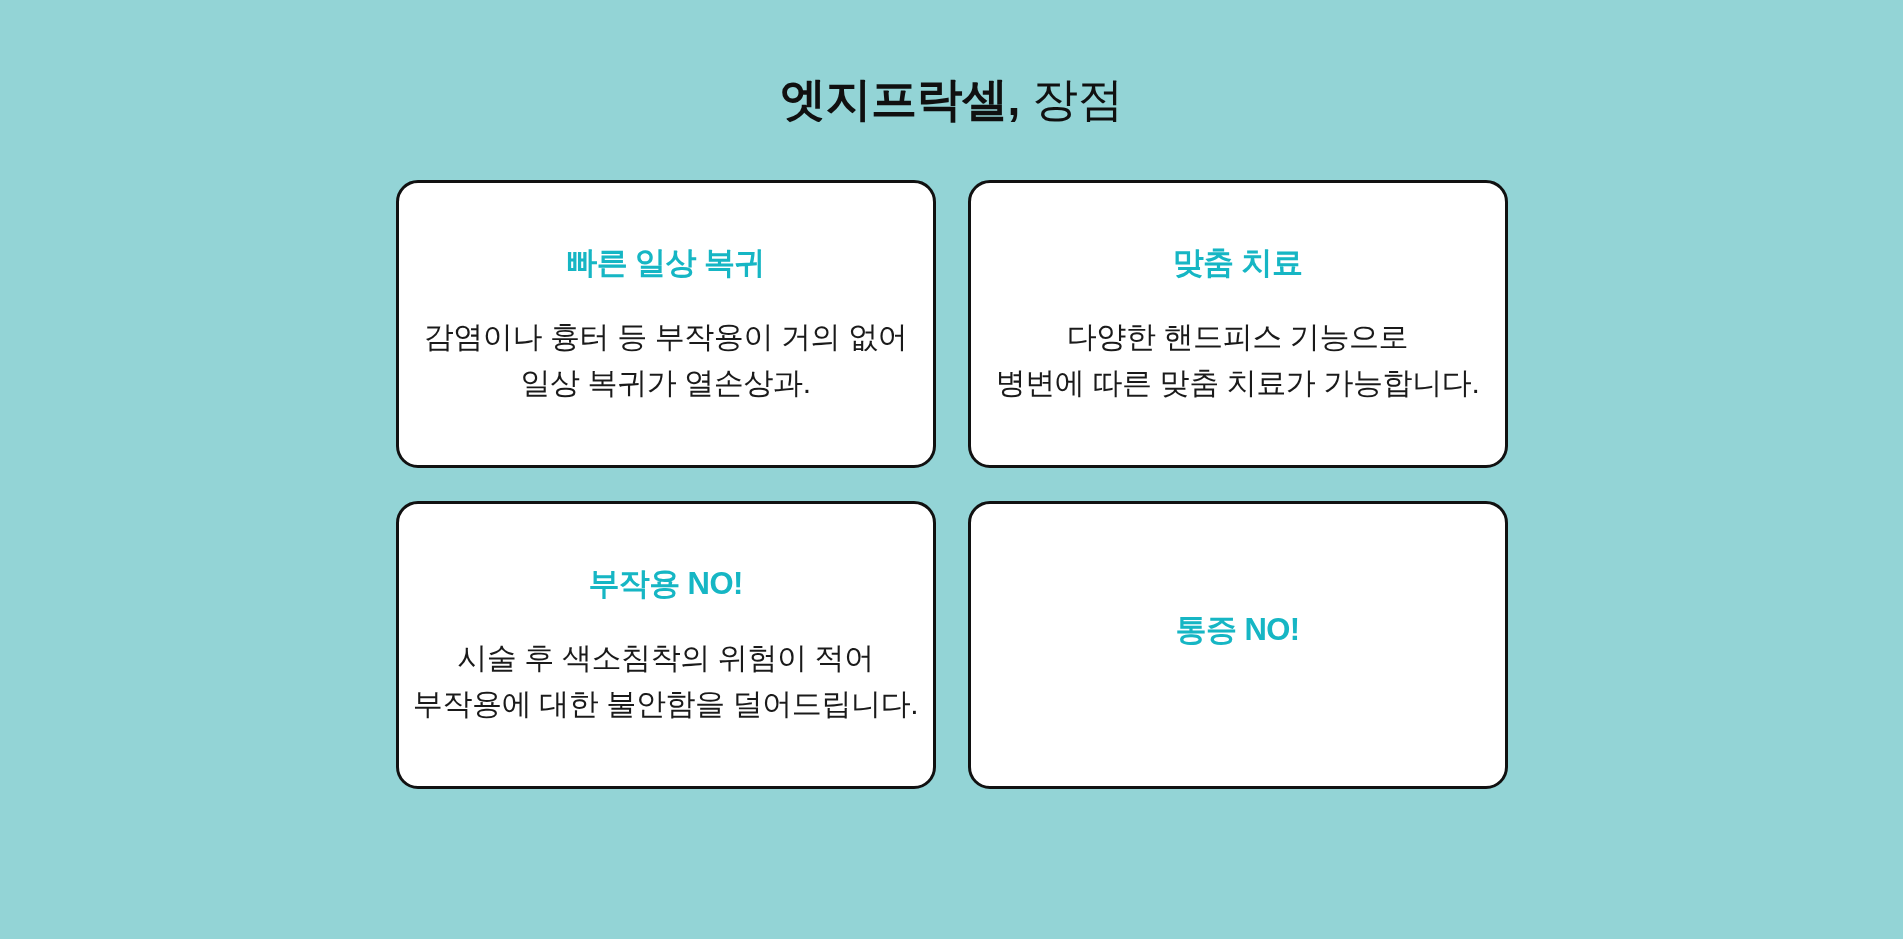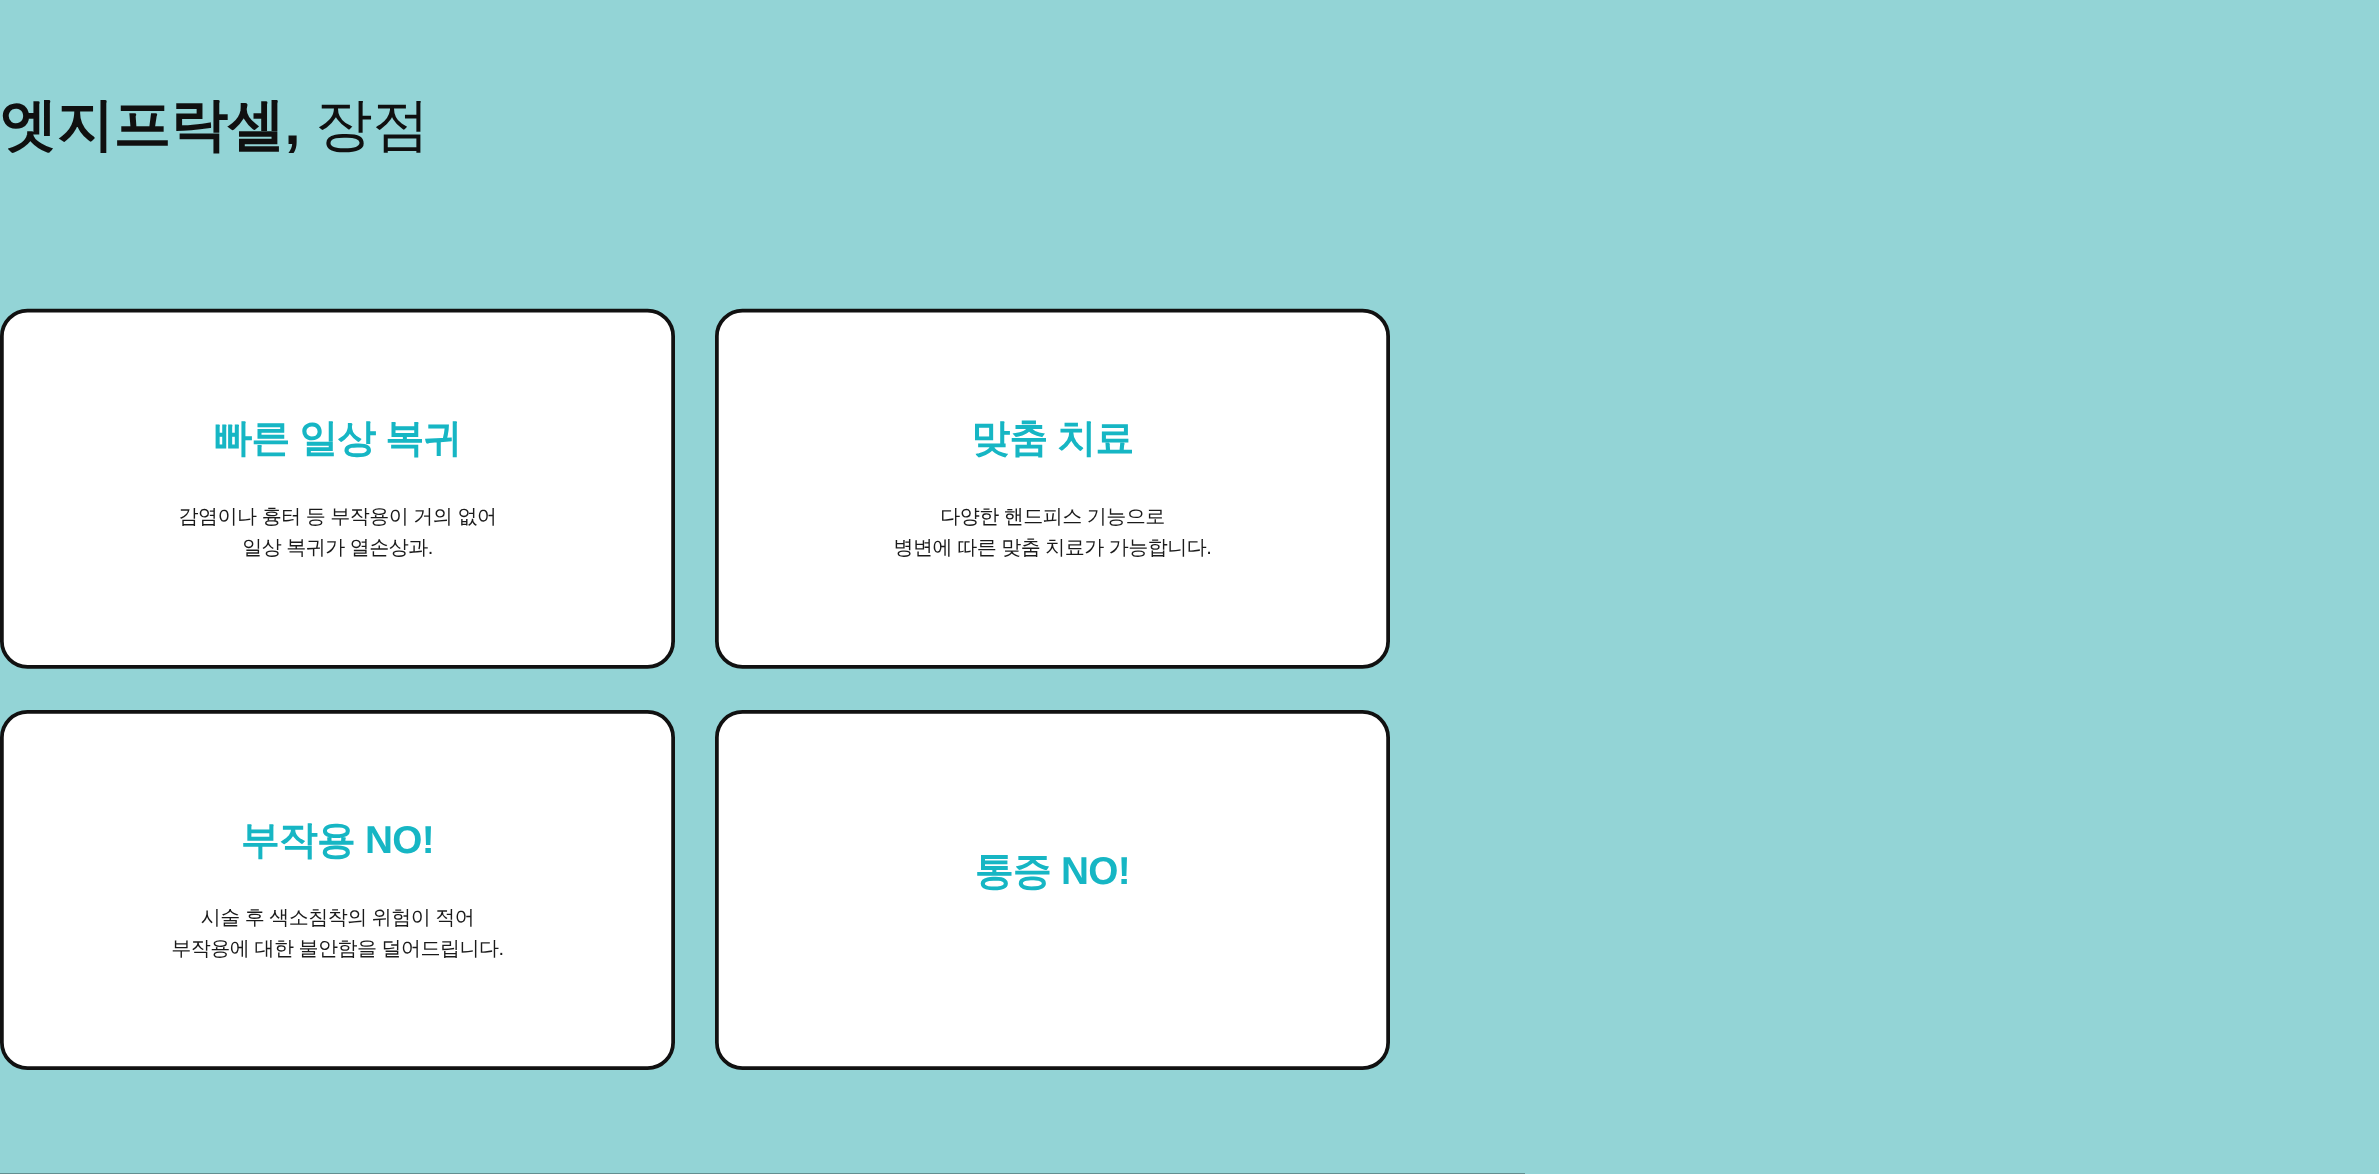--- a/index.html
+++ b/index.html
@@ -15,38 +15,38 @@
   }
   .page {
     position: relative;
     width: 1903px;
     height: 939px;
     background: #93d4d6;
     box-sizing: border-box;
     padding-top: 0;
     display: flex;
     flex-direction: column;
-    align-items: flex-start;
+    align-items: center;
   }
   .title {
     margin-top: 72px;
     font-size: 46px;
     line-height: 1.2;
     color: #101010;
     letter-spacing: -0.5px;
     white-space: nowrap;
   }
   .title .strong {
     font-weight: bold;
   }
   .title .light {
     font-weight: normal;
   }
   .cards-grid {
-    margin-top: 120px;
+    margin-top: 53px;
     display: grid;
     grid-template-columns: 540px 540px;
     grid-template-rows: 288px 288px;
     column-gap: 32px;
     row-gap: 33px;
   }
   .card {
     background: #ffffff;
     border: 3px solid #111111;
     border-radius: 22px;
@@ -59,21 +59,21 @@
   }
   .card-title {
     font-size: 31px;
     font-weight: bold;
     color: #16b6c4;
     letter-spacing: -0.6px;
     margin-bottom: 30px;
     white-space: nowrap;
   }
   .card-body {
-    font-size: 16px;
+    font-size: 30px;
     line-height: 1.55;
     color: #1a1a1a;
     text-align: center;
     letter-spacing: -0.4px;
   }
   .card-body .line {
     display: block;
     white-space: nowrap;
   }
 </style>

